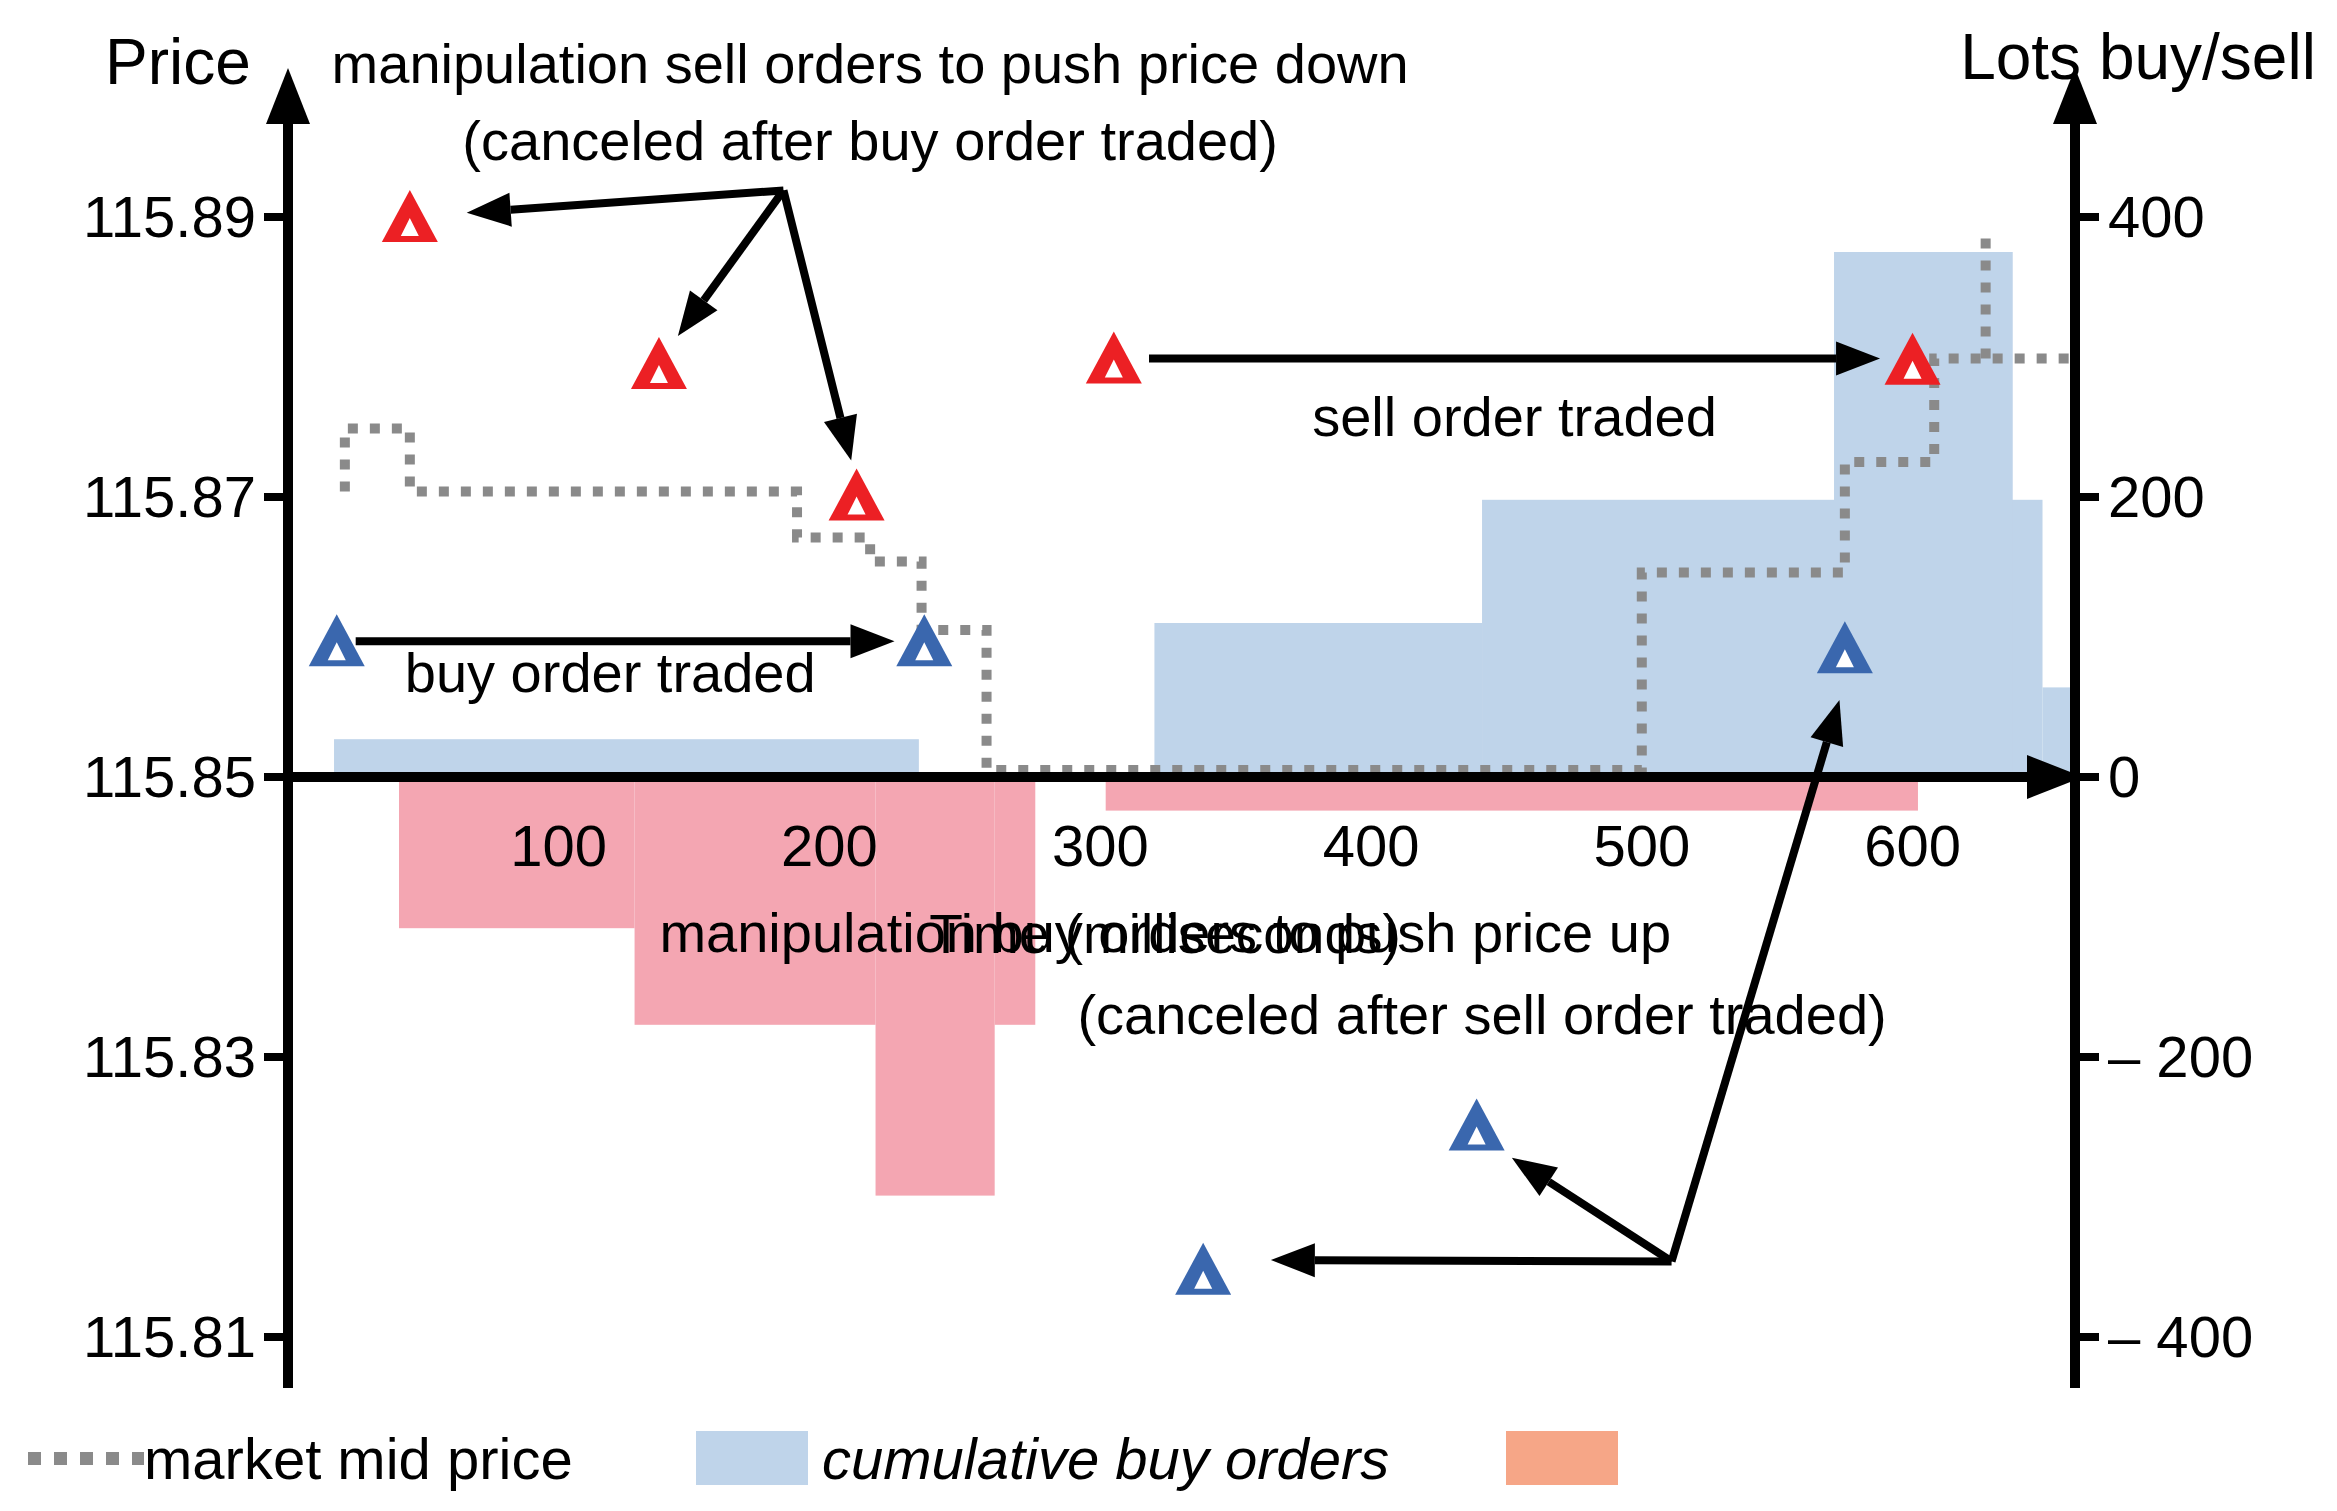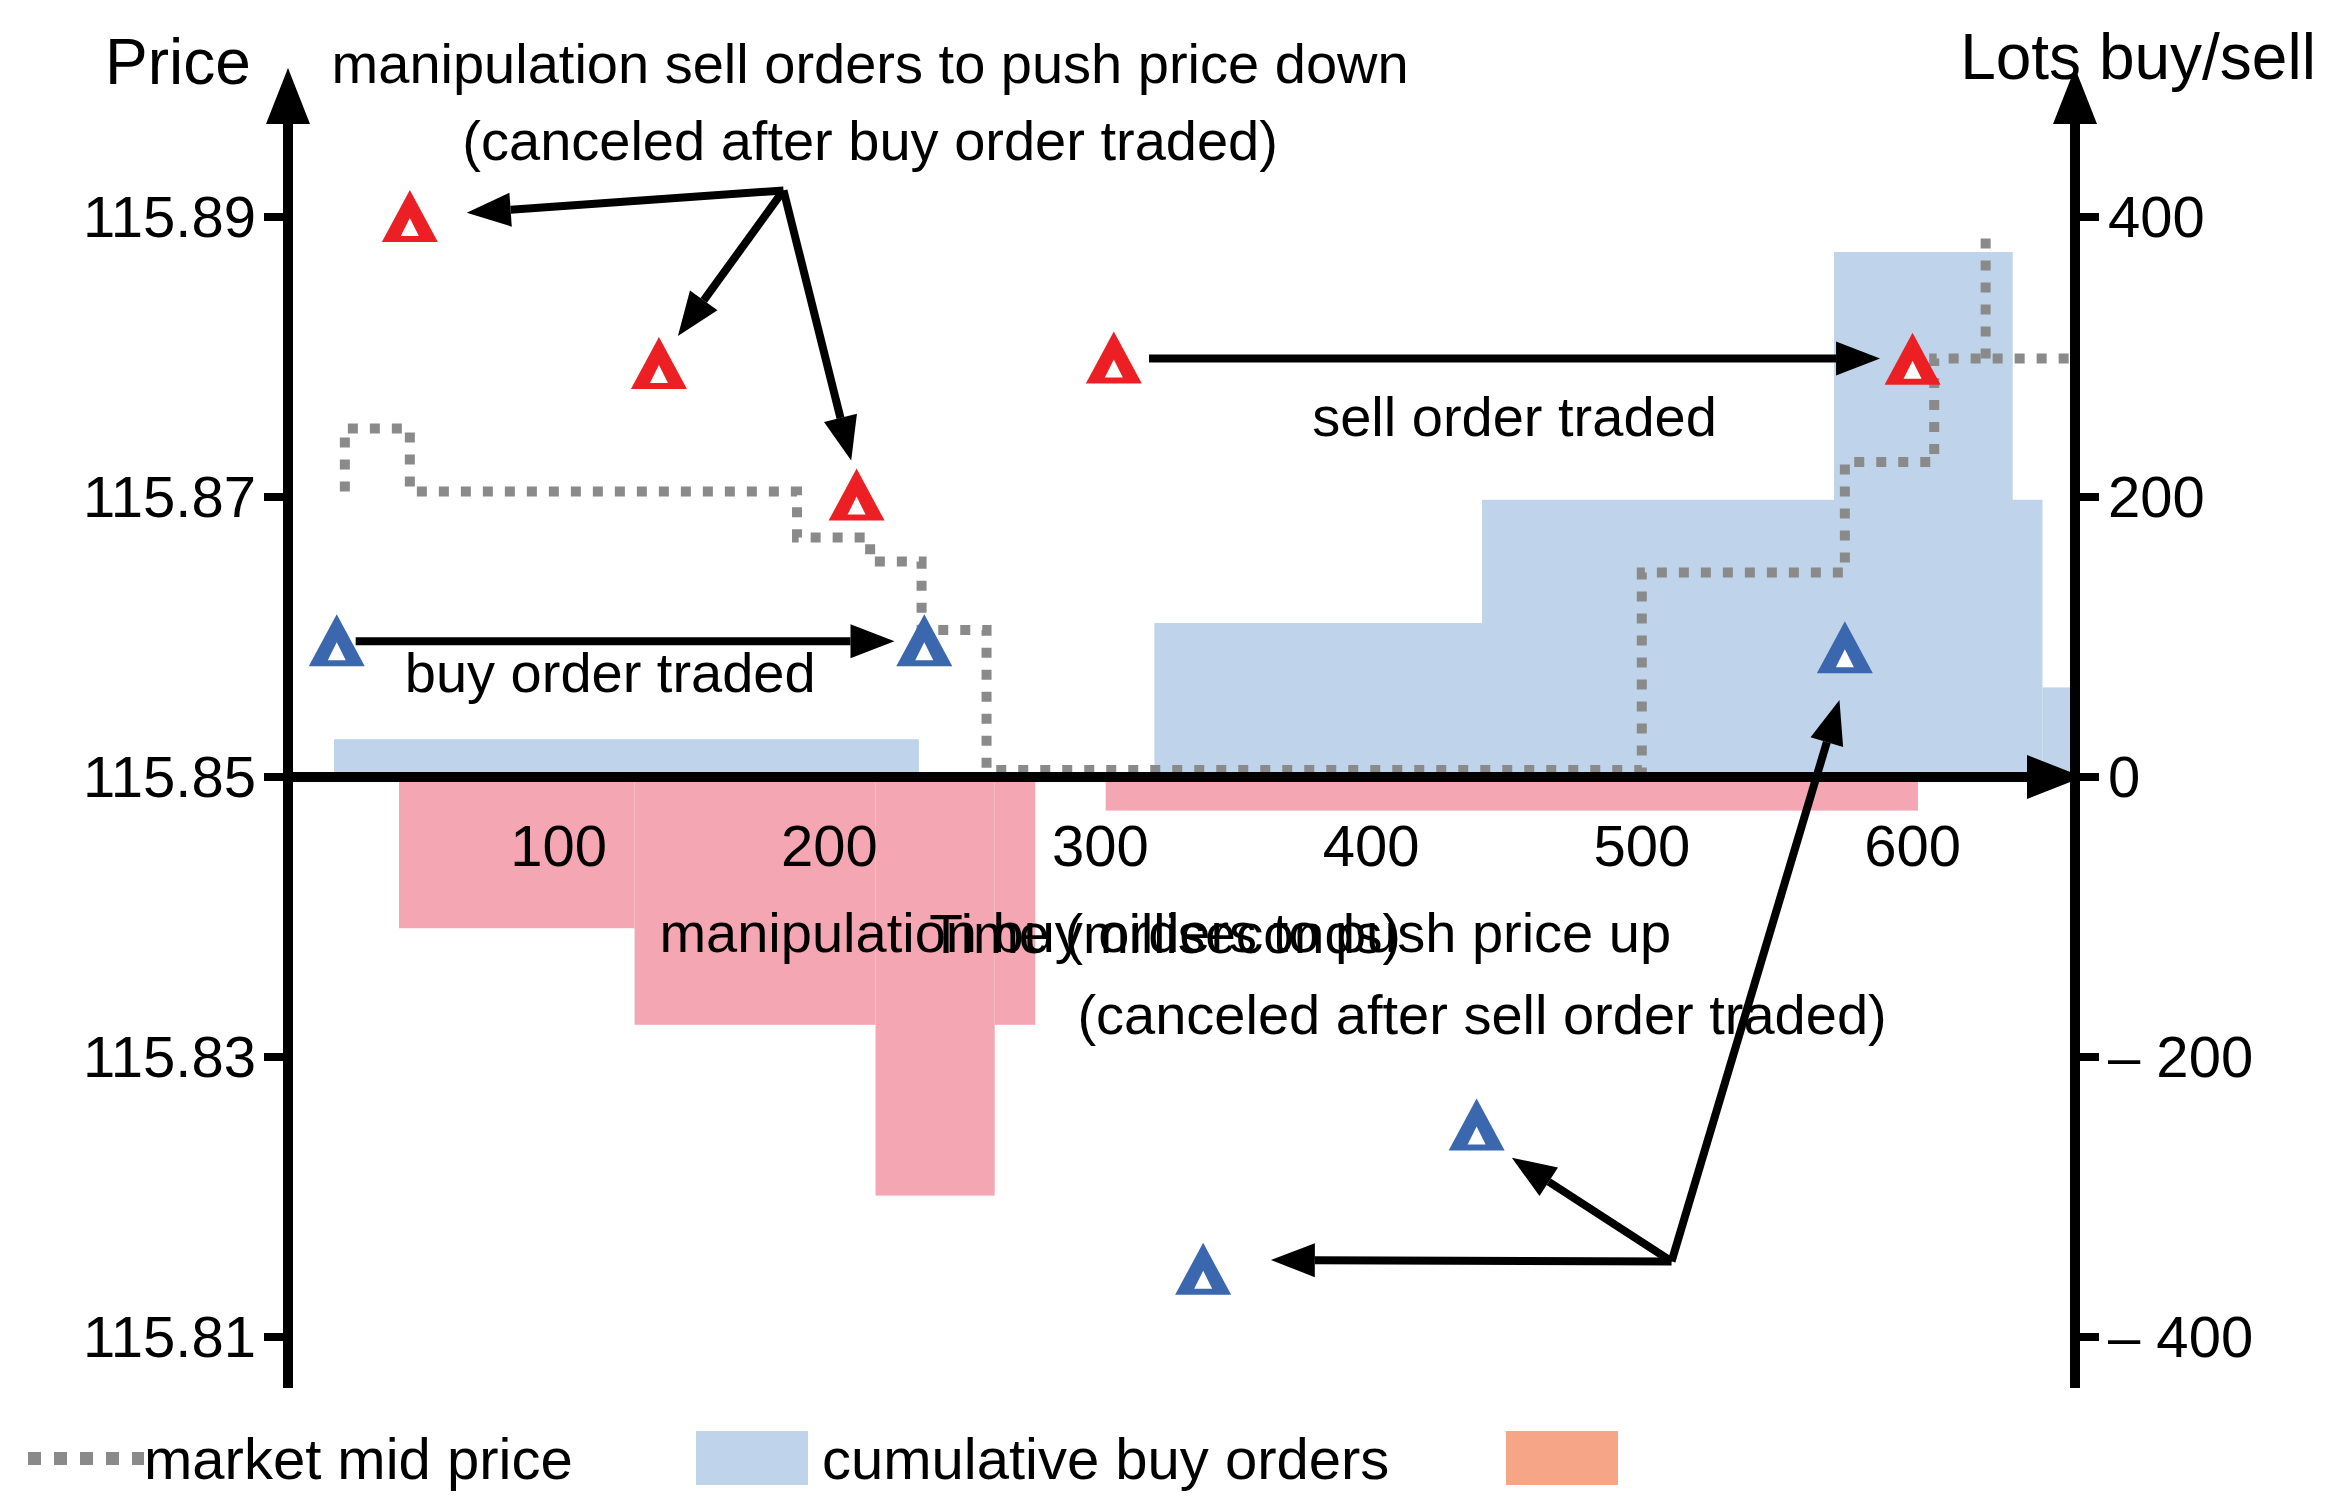--- a/index.html
+++ b/index.html
@@ -152,19 +152,19 @@
       </g>
   </svg>
 
   <div class="legend">
     <div class="legend-item" style="left:28px;">
       <span class="swatch-dotted"></span>
       <span class="legend-label">market mid price</span>
     </div>
     <div class="legend-item" style="left:696px;">
       <span class="swatch-rect" id="swatch-buy" style="background: rgb(191, 212, 234);"></span>
-      <span class="legend-label" style="margin-left:14px;">cumulative buy orders</span>
+      <span class="legend-label" style="margin-left:14px;font-style:italic;">cumulative buy orders</span>
     </div>
     <div class="legend-item" style="left:1506px;">
       <span class="swatch-rect" id="swatch-sell" style="background: rgb(246, 166, 135);"></span>
     </div>
   </div>
 </div>
 
 </body></html>

